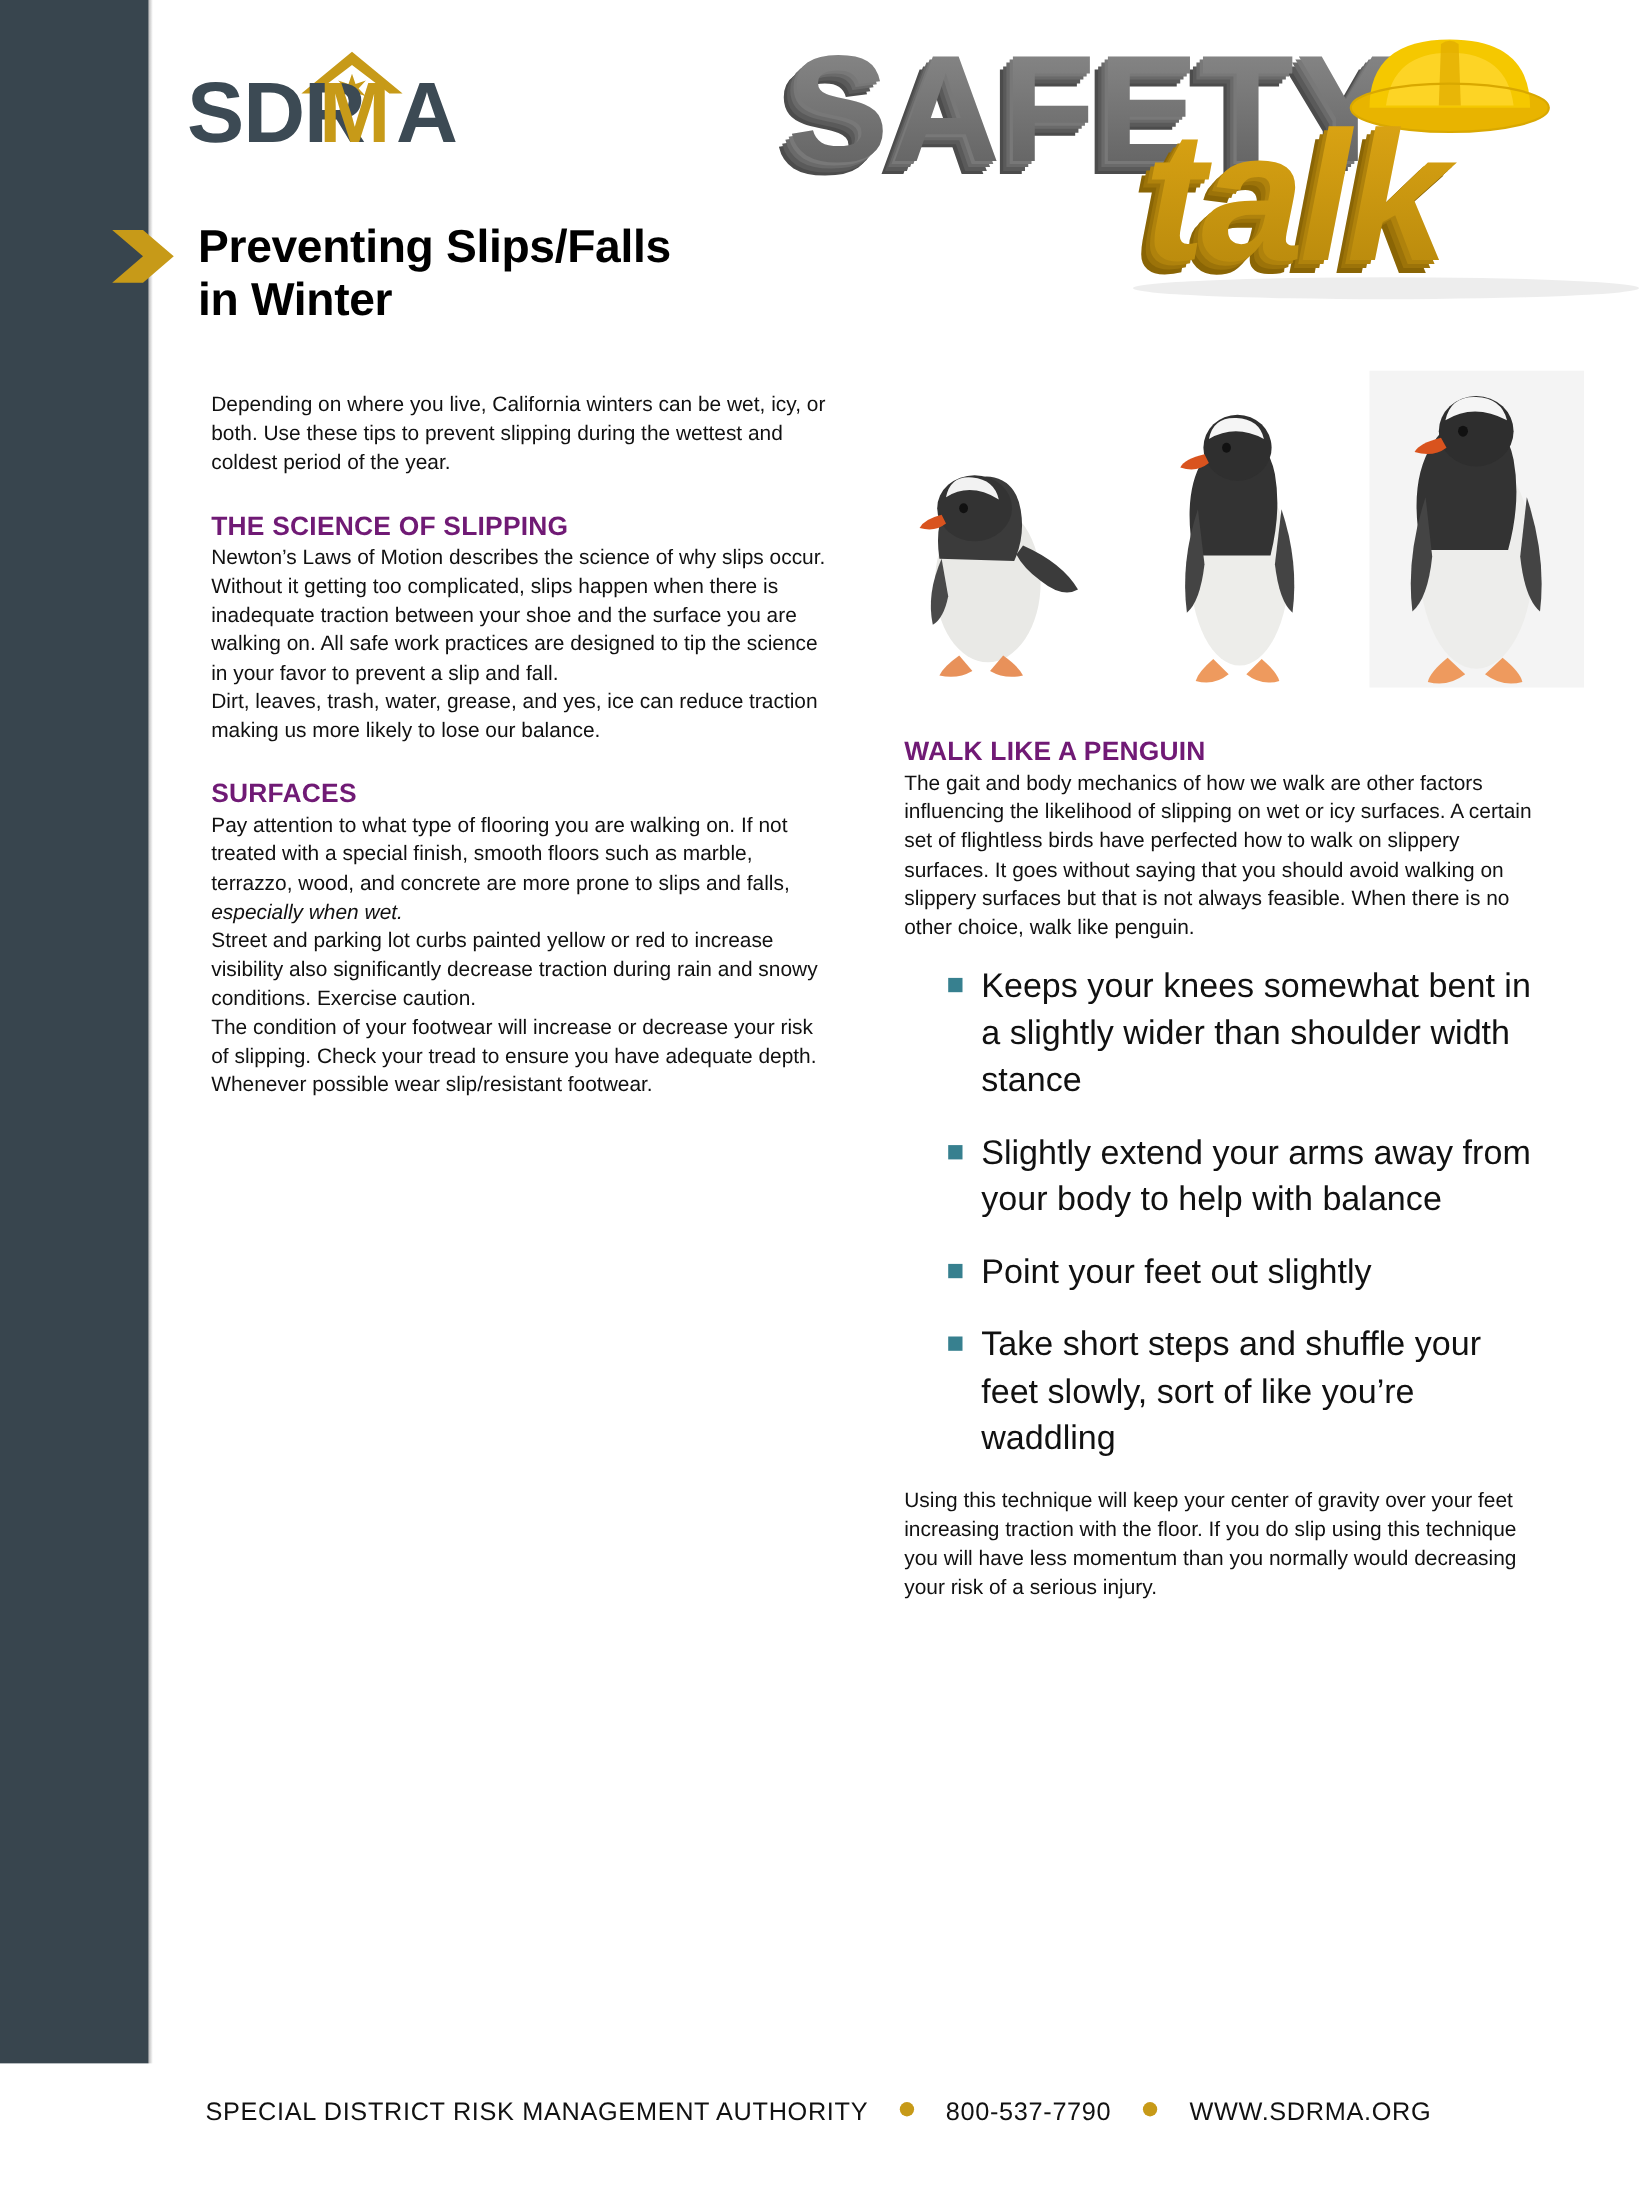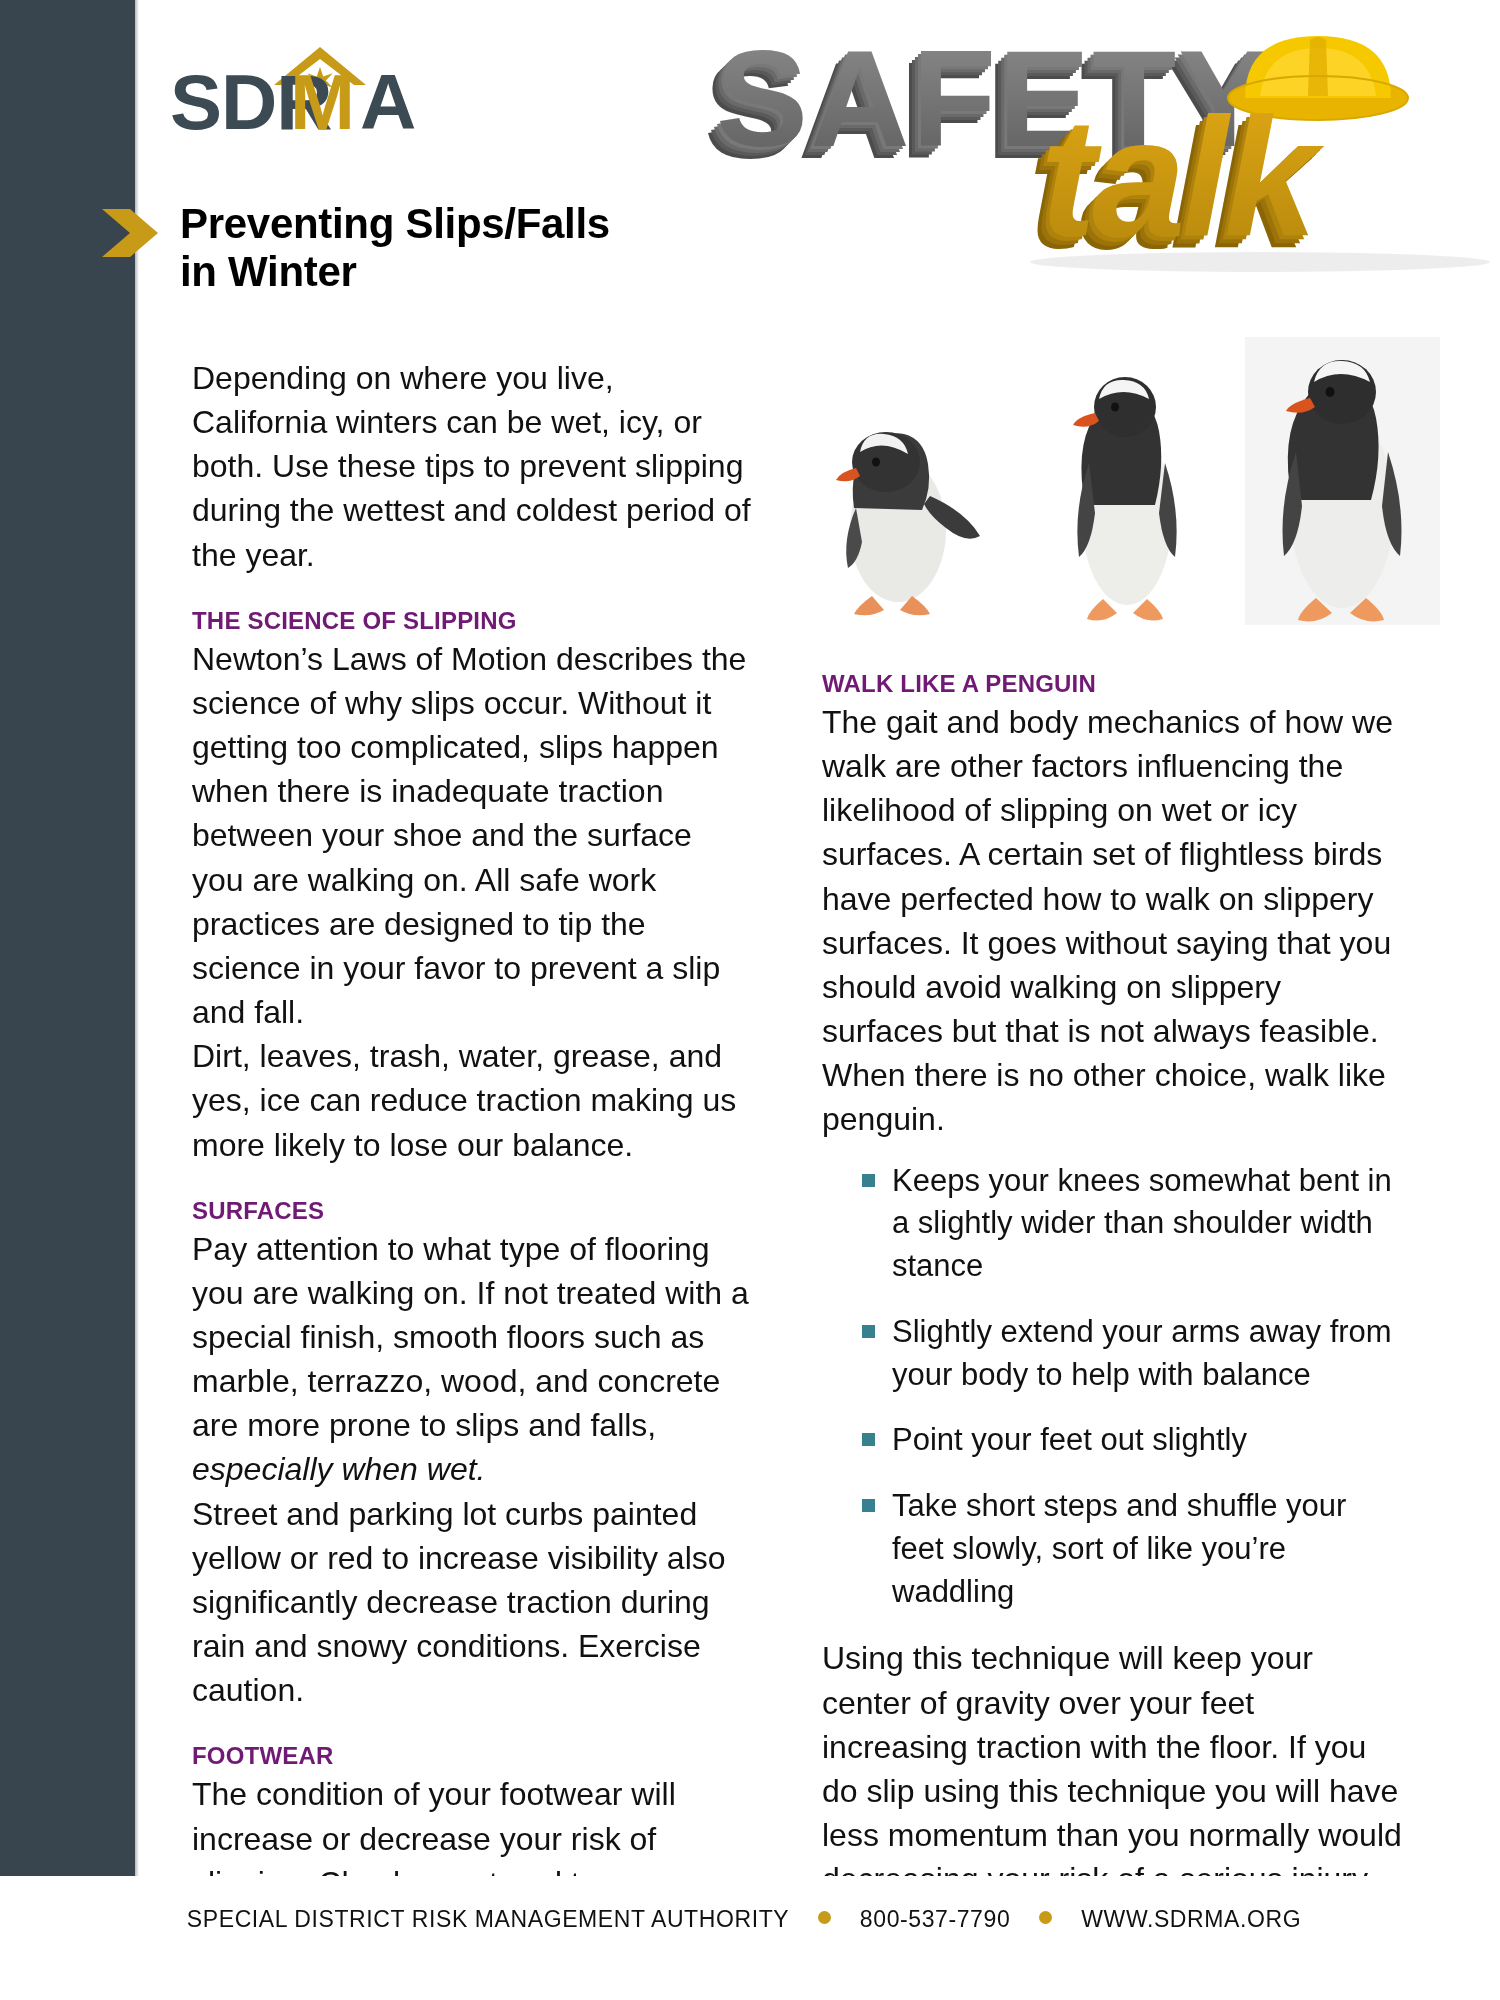--- a/index.html
+++ b/index.html
@@ -43,21 +43,21 @@
 
   
   .col-left{
     position:absolute;left:192px;top:356px;width:560px;
   }
   .col-right{
     position:absolute;left:822px;top:670px;width:580px;
   }
 
   .body-text{
-    font-size:32px;line-height:1.38;color:#111;
+    font-size:19px;line-height:1.38;color:#111;
     margin:0 0 0 0;
   }
   .sec-head{
     font-size:24px;font-weight:bold;color:#701a75;
     letter-spacing:.2px;margin:0 0 2px 0;
   }
   .sec-head.spaced{margin-top:30px;}
   .ital{font-style:italic;}
   .peng{position:absolute;}
   .peng svg{display:block;}
@@ -224,21 +224,20 @@
     <p class="body-text">Depending on where you live, California winters can be wet, icy, or both. Use these tips to prevent slipping during the wettest and coldest period of the year.</p>
 
     <div class="sec-head spaced">THE SCIENCE OF SLIPPING</div>
     <p class="body-text">Newton’s Laws of Motion describes the science of why slips occur. Without it getting too complicated, slips happen when there is inadequate traction between your shoe and the surface you are walking on. All safe work practices are designed to tip the science in your favor to prevent a slip and fall.</p>
     <p class="body-text">Dirt, leaves, trash, water, grease, and yes, ice can reduce traction making us more likely to lose our balance.</p>
 
     <div class="sec-head spaced">SURFACES</div>
     <p class="body-text"><span>Pay attention to what type of flooring you are walking on. If not treated with a special finish, smooth floors such as marble, terrazzo, wood, and concrete are more prone to slips and falls, </span><span class="ital">especially when wet.</span></p>
     <p class="body-text">Street and parking lot curbs painted yellow or red to increase visibility also significantly decrease traction during rain and snowy conditions. Exercise caution.</p>
 
-    <div class="sec-head spaced">FOOTWEAR</div>
     <p class="body-text">The condition of your footwear will increase or decrease your risk of slipping. Check your tread to ensure you have adequate depth. Whenever possible wear slip/resistant footwear.</p>
   </div>
 
   <div class="col-right">
     <div class="sec-head">WALK LIKE A PENGUIN</div>
     <p class="body-text">The gait and body mechanics of how we walk are other factors influencing the likelihood of slipping on wet or icy surfaces. A certain set of flightless birds have perfected how to walk on slippery surfaces. It goes without saying that you should avoid walking on slippery surfaces but that is not always feasible. When there is no other choice, walk like penguin.</p>
 
     <ul class="bullets">
       <li><span class="sq"></span><span>Keeps your knees somewhat bent in a slightly wider than shoulder width stance</span></li>
       <li><span class="sq"></span><span>Slightly extend your arms away from your body to help with balance</span></li>

